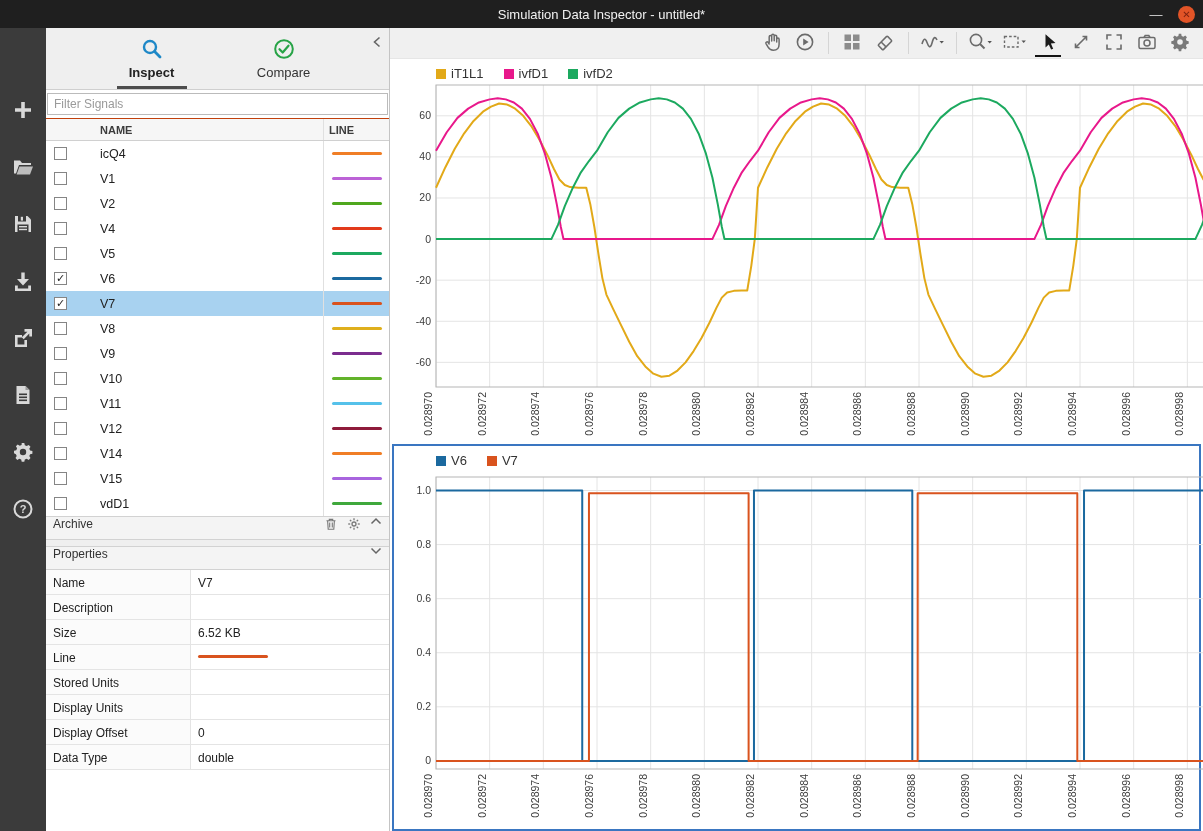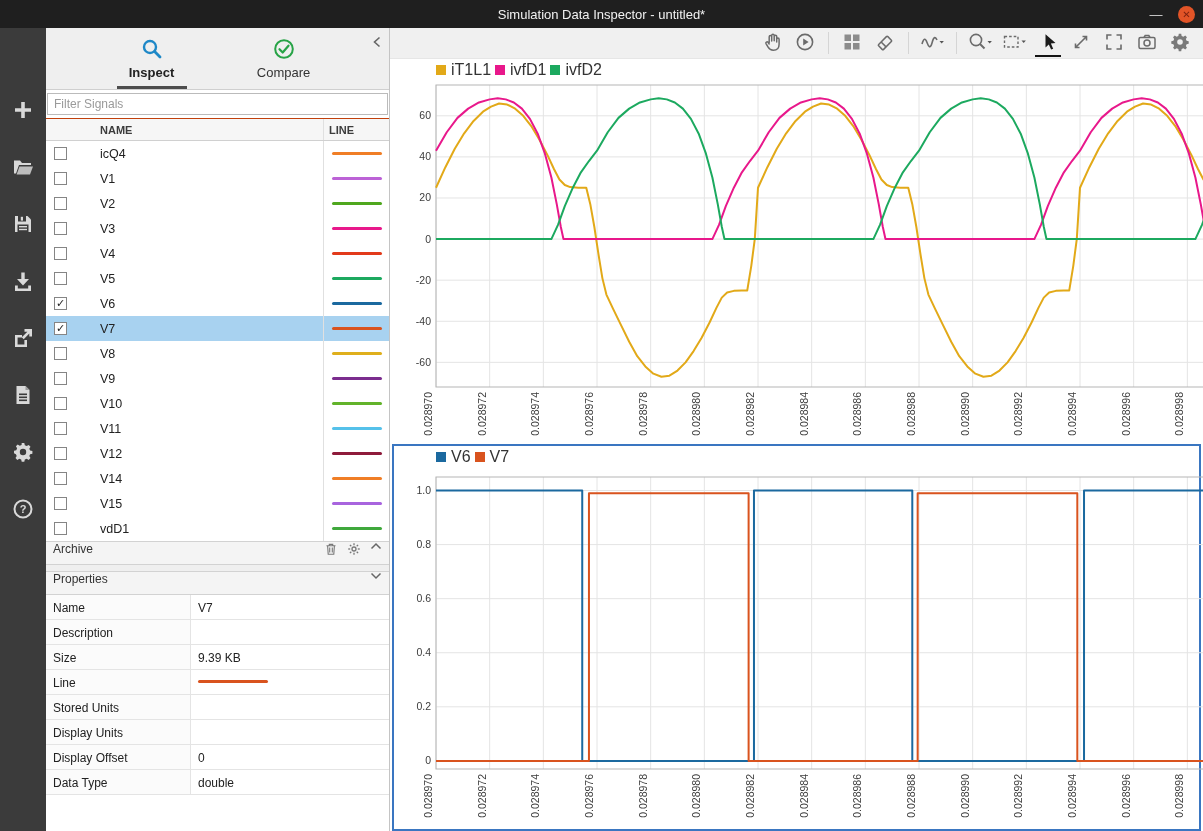--- a/index.html
+++ b/index.html
@@ -52,21 +52,21 @@
   .prop-swatch { width:70px; height:3px; border-radius:2px; margin-top:4px; }
 
   
   .main { flex:1; display:flex; flex-direction:column; background:#fff; min-width:0; }
   .main-toolbar { height:38px; background:#f0f0f0; border-bottom:1px solid #e6e6e6; display:flex; align-items:center; justify-content:flex-end; padding-right:10px; gap:7px; }
   .tbtn { height:28px; min-width:26px; display:flex; align-items:flex-start; justify-content:center; padding-top:2px; }
   .tbtn.selected { border-bottom:2px solid #141414; }
   .tsep { width:1px; height:22px; background:#d5d5d5; margin:0 3px; }
 
   .charts { flex:1; background:#fff; }
-  .legend { height:20px; display:flex; align-items:flex-start; gap:4px; font-size:16px; color:#333; }
+  .legend { height:20px; display:flex; align-items:flex-end; gap:20px; font-size:13px; color:#333; }
   .legend-item { display:flex; align-items:center; }
   .legend-item .sw { width:10px; height:10px; margin-right:5px; }
   #chart-legend-1 { margin:2px 0 0 46px; }
   .chart2-wrap { margin:0 2px; border:2px solid #3A76C1; background:#fff; }
   #chart-legend-2 { margin:2px 0 0 42px; }
   svg text.axis-label { font-family:"Liberation Sans","DejaVu Sans",sans-serif; font-size:10.5px; fill:#3c3c3c; }
 </style>
 </head>
 <body>
 
@@ -186,29 +186,20 @@
             <span class="swatch" style="background: rgb(188, 98, 214);"></span>
           </span>
         </div>
         <div class="sig-row">
           <span class="cb-col">
             <span class="checkbox"></span>
           </span>
           <span class="name-col">V2</span>
           <span class="line-col">
             <span class="swatch" style="background: rgb(79, 167, 30);"></span>
-          </span>
-        </div>
-        <div class="sig-row">
-          <span class="cb-col">
-            <span class="checkbox"></span>
-          </span>
-          <span class="name-col">V3</span>
-          <span class="line-col">
-            <span class="swatch" style="background: rgb(232, 24, 139);"></span>
           </span>
         </div>
         <div class="sig-row">
           <span class="cb-col">
             <span class="checkbox"></span>
           </span>
           <span class="name-col">V4</span>
           <span class="line-col">
             <span class="swatch" style="background: rgb(226, 58, 27);"></span>
           </span>
@@ -354,21 +345,21 @@
         <div class="prop-row">
           <div class="prop-label">Name</div>
           <div class="prop-value">V7</div>
         </div>
         <div class="prop-row">
           <div class="prop-label">Description</div>
           <div class="prop-value"></div>
         </div>
         <div class="prop-row">
           <div class="prop-label">Size</div>
-          <div class="prop-value">9.39 KB</div>
+          <div class="prop-value">6.52 KB</div>
         </div>
         <div class="prop-row">
           <div class="prop-label">Line</div>
           <div class="prop-value">
             <div class="prop-swatch" style="background: rgb(217, 83, 30);"></div>
           </div>
         </div>
         <div class="prop-row">
           <div class="prop-label">Stored Units</div>
           <div class="prop-value"></div>

